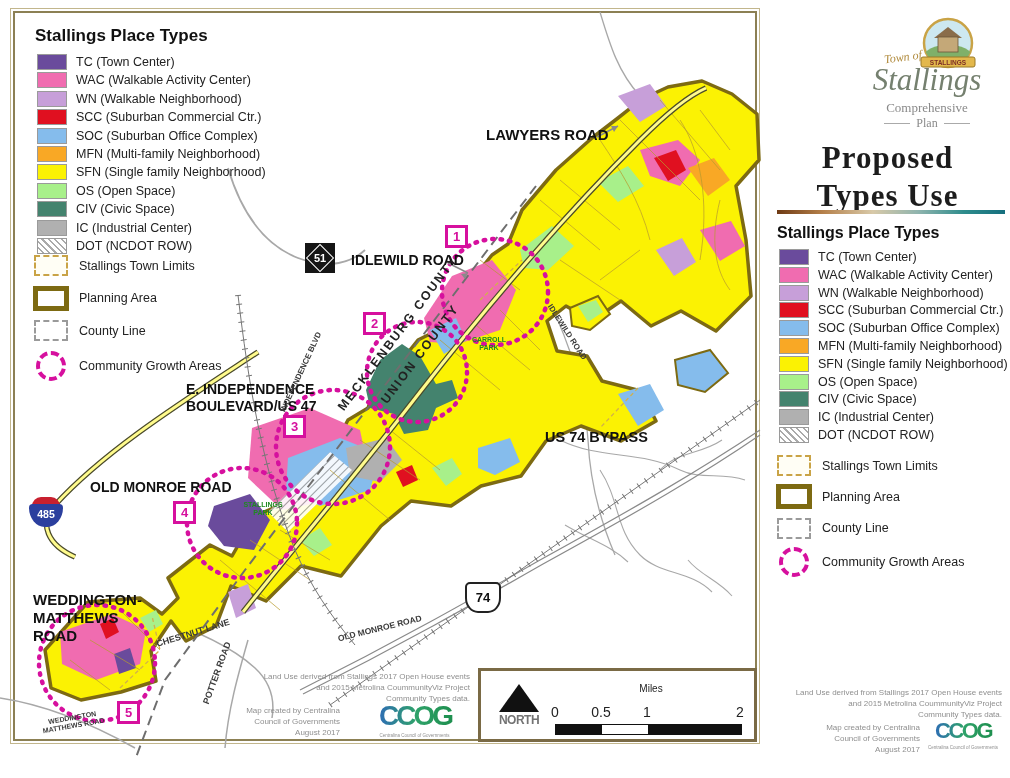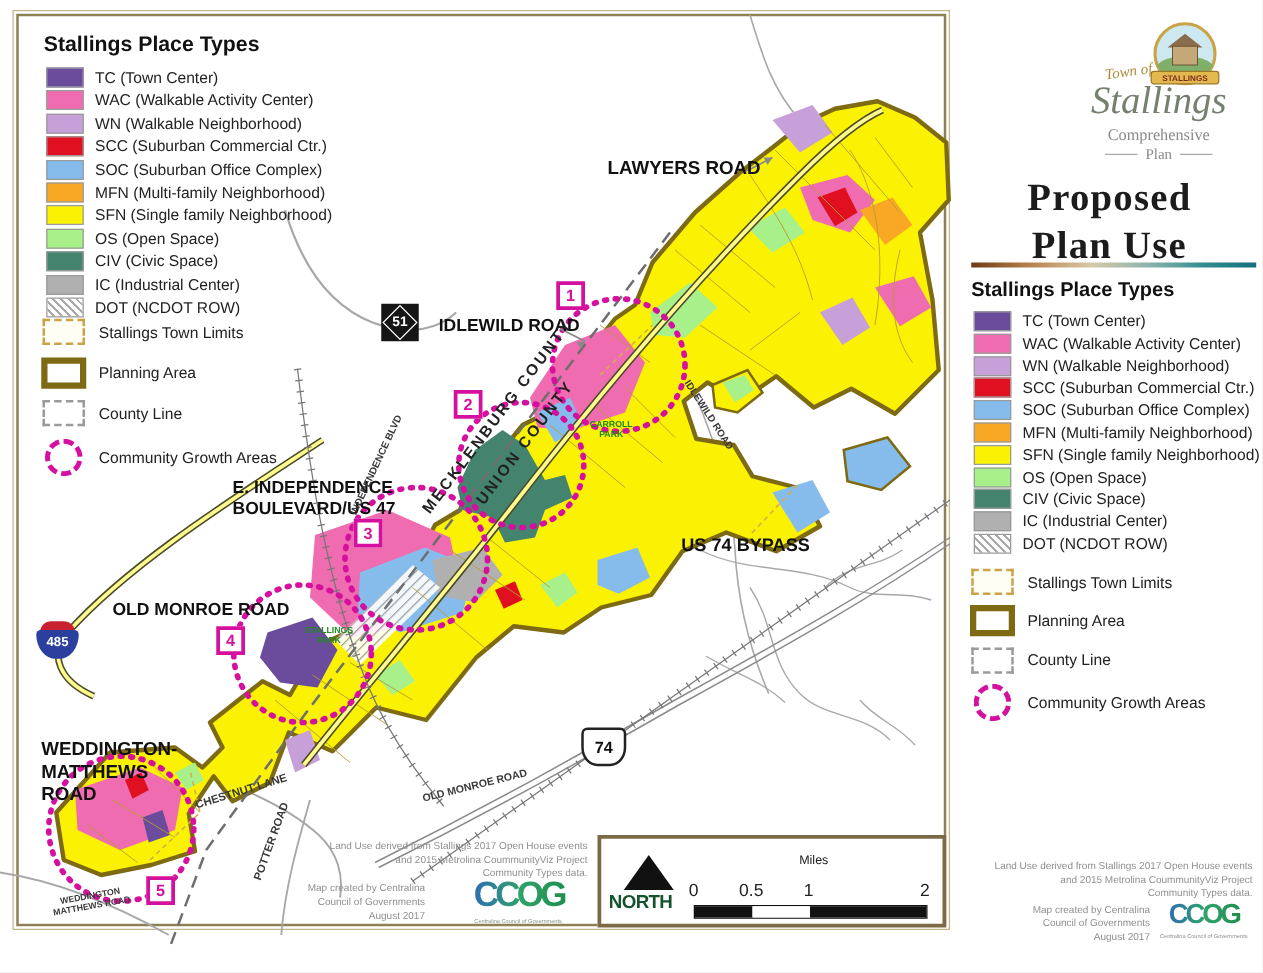--- a/index.html
+++ b/index.html
@@ -40,21 +40,21 @@
   .bd-row{display:flex;align-items:center;gap:10px;}
   .bd-symwrap{width:36px;display:flex;justify-content:center;flex:none;}
   .bd-label{font-size:12.5px;color:#222;}
   .sym-town-limits{width:30px;height:17px;border:2px dashed #C9A346;background:#FFFEF5;}
   .sym-planning-area{width:28px;height:15px;border:5px solid #7D6A12;background:#fff;}
   .sym-county-line{width:30px;height:17px;border:2px dashed #9a9a9a;background:#fff;}
   .sym-growth{width:22px;height:22px;border:4px dashed #D6109E;border-radius:50%;background:#fff;}
   
   .scale-box{position:absolute;left:478px;top:668px;width:279px;height:74px;background:#fff;border:3px solid #7a6a45;box-sizing:border-box;}
   .ntri{position:absolute;left:18px;top:13px;width:0;height:0;border-left:20px solid transparent;border-right:20px solid transparent;border-bottom:28px solid #111;}
-  .north-txt{position:absolute;left:6px;top:42px;width:64px;font-size:15px;font-weight:bold;color:#14532d;letter-spacing:-0.5px;}
+  .north-txt{position:absolute;left:6px;top:42px;width:64px;text-align:center;font-size:12px;font-weight:bold;color:#737373;letter-spacing:-0.5px;}
   .miles-txt{position:absolute;left:130px;top:12px;width:80px;text-align:center;font-size:10px;color:#222;}
   .tick{position:absolute;top:33px;width:30px;margin-left:-15px;text-align:center;font-size:14px;color:#222;}
   .sbar{position:absolute;left:74px;top:53px;width:185px;height:9px;border:1.5px solid #111;display:flex;}
   .sbar .b1{width:46px;background:#111;} .sbar .b2{width:46px;background:#fff;} .sbar .b3{width:93px;background:#111;}
   
   .attr-src{position:absolute;text-align:right;font-size:8px;line-height:1.35;color:#8f8f8f;}
   .attr-credit{position:absolute;text-align:right;font-size:8px;line-height:1.35;color:#8f8f8f;}
   .ccog{position:absolute;text-align:center;}
   .ccog-cap{font-size:4.5px;color:#8f8f8f;margin-top:-3px;}
   
@@ -386,21 +386,21 @@
   <div class="logo-script-townof">Town of</div>
   <div class="logo-script-name">Stallings</div>
   <div class="logo-sub" style="top:100px;font-size:13px;">Comprehensive</div>
   <div class="logo-sub plan-row" style="top:116px;font-size:12px;">
     <span class="plan-dash"></span>
     <span>Plan</span>
     <span class="plan-dash"></span>
   </div>
 
   <div class="sb-title" style="top:140px;">Proposed</div>
-  <div class="sb-title" style="top:178px;">Plan Use</div>
+  <div class="sb-title" style="top:178px;">Types Use</div>
   <div class="grad-bar"></div>
 
   <div class="legend-title" style="left:777px;top:224px;position:absolute;font-size:16px;">Stallings Place Types</div>
   <div class="pt-list" style="left:779px;top:249px;height:194px;justify-content:space-between;">
 
       <div class="pt-row">
         <span class="pt-swatch" style="background-color: rgb(106, 75, 156);"></span>
         <span class="pt-label">TC (Town Center)</span>
       </div>
 

